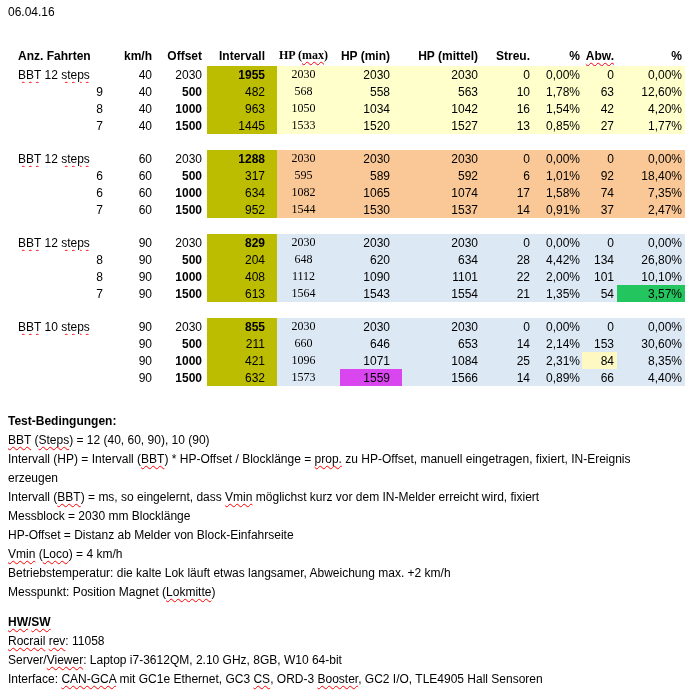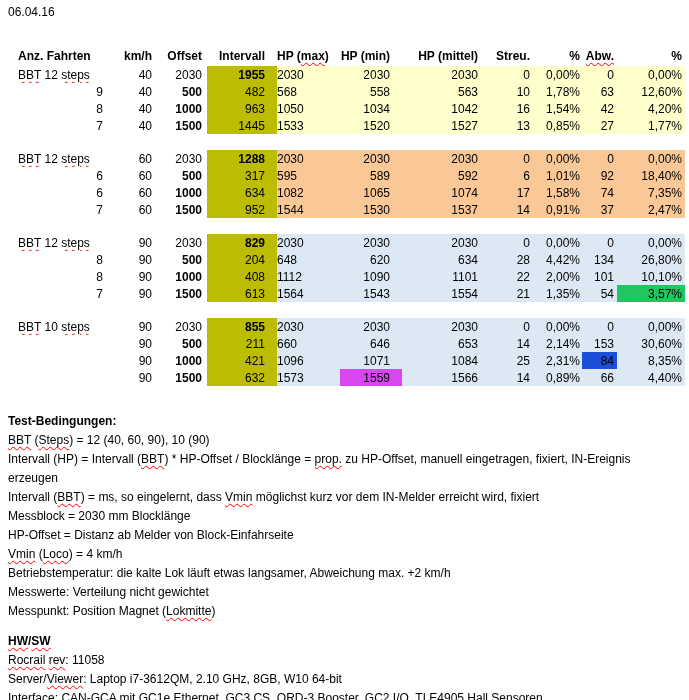--- a/index.html
+++ b/index.html
@@ -21,21 +21,21 @@
   thead th{font-weight:bold;height:20px;vertical-align:bottom;padding-bottom:3px;}
   tbody td{height:17px;vertical-align:middle;}
   tr.gap td{height:16px;background:#fff !important;}
   
   .c0{text-align:right;padding-right:4px;}
   th.c0{text-align:left;padding-left:8px;margin-left:23px;}
   td.c0.label{text-align:left;padding-left:8px;}
   .c1{text-align:right;padding-right:3px;}
   .c2{text-align:right;padding-right:5px;}
   .c3{text-align:right;padding-right:12px;}
-  .c4{text-align:left;padding-right:10px;}
+  .c4{text-align:center;padding-right:10px;font-family:Liberation Serif, serif;}
   .c5{text-align:right;padding-right:12px;}
   .c6{text-align:right;padding-right:4px;}
   .c7{text-align:right;padding-right:2px;}
   .c8{text-align:right;padding-right:2px;}
   .c9{text-align:right;padding-right:3px;}
   .c10{text-align:right;padding-right:3px;}
   .b{font-weight:bold;}
   .sq{
     text-decoration:underline;
     text-decoration-style:wavy;
@@ -281,21 +281,21 @@
         <tr>
           <td class="c0"></td>
           <td class="c1">90</td>
           <td class="c2 b">1000</td>
           <td class="c3" style="background: rgb(188, 188, 0);">421</td>
           <td class="c4" style="background: rgb(220, 233, 245);">1096</td>
           <td class="c5" style="background: rgb(220, 233, 245);">1071</td>
           <td class="c6" style="background: rgb(220, 233, 245);">1084</td>
           <td class="c7" style="background: rgb(220, 233, 245);">25</td>
           <td class="c8" style="background: rgb(220, 233, 245);">2,31%</td>
-          <td class="c9" style="background: #1d4ed8;">84</td>
+          <td class="c9" style="background: #fef9c3;">84</td>
           <td class="c10" style="background: rgb(220, 233, 245);">8,35%</td>
         </tr>
         <tr>
           <td class="c0"></td>
           <td class="c1">90</td>
           <td class="c2 b">1500</td>
           <td class="c3" style="background: rgb(188, 188, 0);">632</td>
           <td class="c4" style="background: rgb(220, 233, 245);">1573</td>
           <td class="c5" style="background: #d946ef;">1559</td>
           <td class="c6" style="background: rgb(220, 233, 245);">1566</td>
@@ -310,21 +310,20 @@
   <div class="sect">
     <div class="heading">Test-Bedingungen:</div>
     <div>
         <div class="line"><span class="sq">BBT</span><span> (</span><span class="sq">Steps</span><span>) = 12 (40, 60, 90), 10 (90)</span></div>
         <div class="line"><span>Intervall (HP) = Intervall (</span><span class="sq">BBT</span><span>) * HP-Offset / Blocklänge = </span><span class="sq">prop.</span><span> zu HP-Offset, manuell eingetragen, fixiert, IN-Ereignis erzeugen</span></div>
         <div class="line"><span>Intervall (</span><span class="sq">BBT</span><span>) = ms, so eingelernt, dass </span><span class="sq">Vmin</span><span> möglichst kurz vor dem IN-Melder erreicht wird, fixiert</span></div>
         <div class="line"><span>Messblock = 2030 mm Blocklänge</span></div>
         <div class="line"><span>HP-Offset = Distanz ab Melder von Block-Einfahrseite</span></div>
         <div class="line"><span class="sq">Vmin</span><span> (</span><span class="sq">Loco</span><span>) = 4 km/h</span></div>
         <div class="line"><span>Betriebstemperatur: die kalte Lok läuft etwas langsamer, Abweichung max. +2 km/h</span></div>
-        <div class="line"><span>Messwerte: Verteilung nicht gewichtet</span></div>
         <div class="line"><span>Messpunkt: Position Magnet (</span><span class="sq">Lokmitte</span><span>)</span></div>
       </div>
   </div>
 
   <div class="sect2">
     <div class="heading"><span class="sq">HW</span><span>/</span><span class="sq">SW</span></div>
     <div>
         <div class="line"><span class="sq">Rocrail</span><span> </span><span class="sq">rev</span><span>: 11058</span></div>
         <div class="line"><span>Server/</span><span class="sq">Viewer</span><span>: Laptop i7-3612QM, 2.10 GHz, 8GB, W10 64-bit</span></div>
         <div class="line"><span>Interface: </span><span class="sq">CAN-GCA</span><span> mit GC1e Ethernet, GC3 </span><span class="sq">CS</span><span>, ORD-3 </span><span class="sq">Booster</span><span>, GC2 I/O, TLE4905 Hall Sensoren</span></div>

